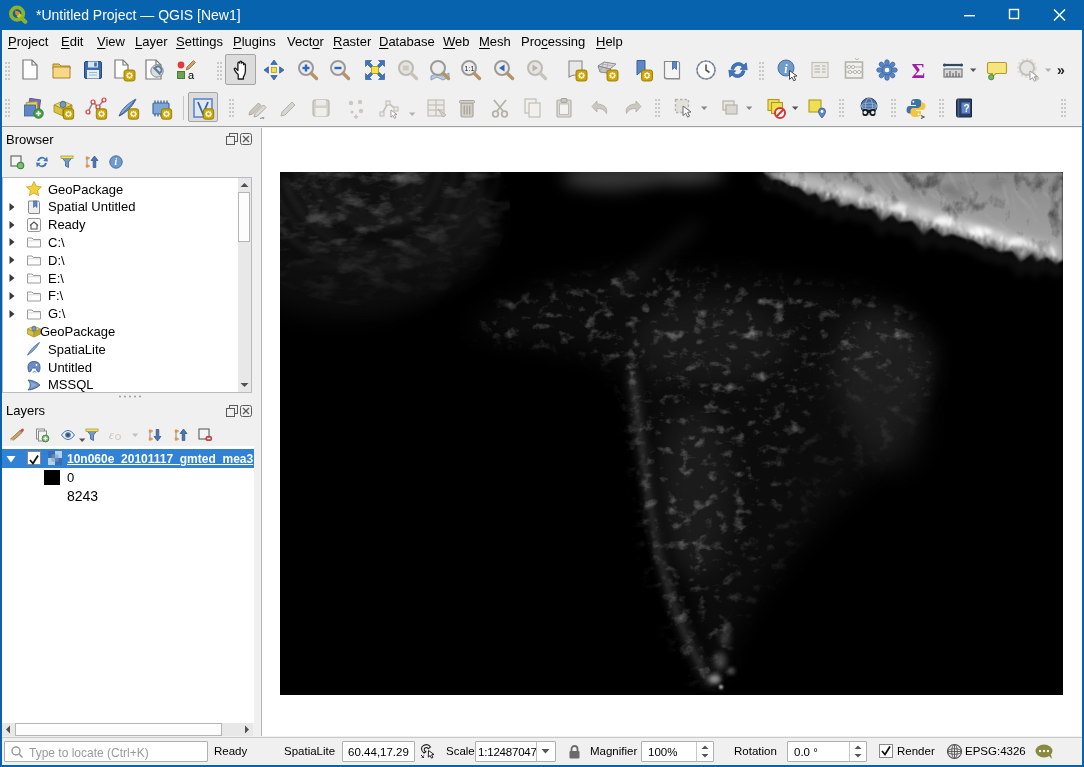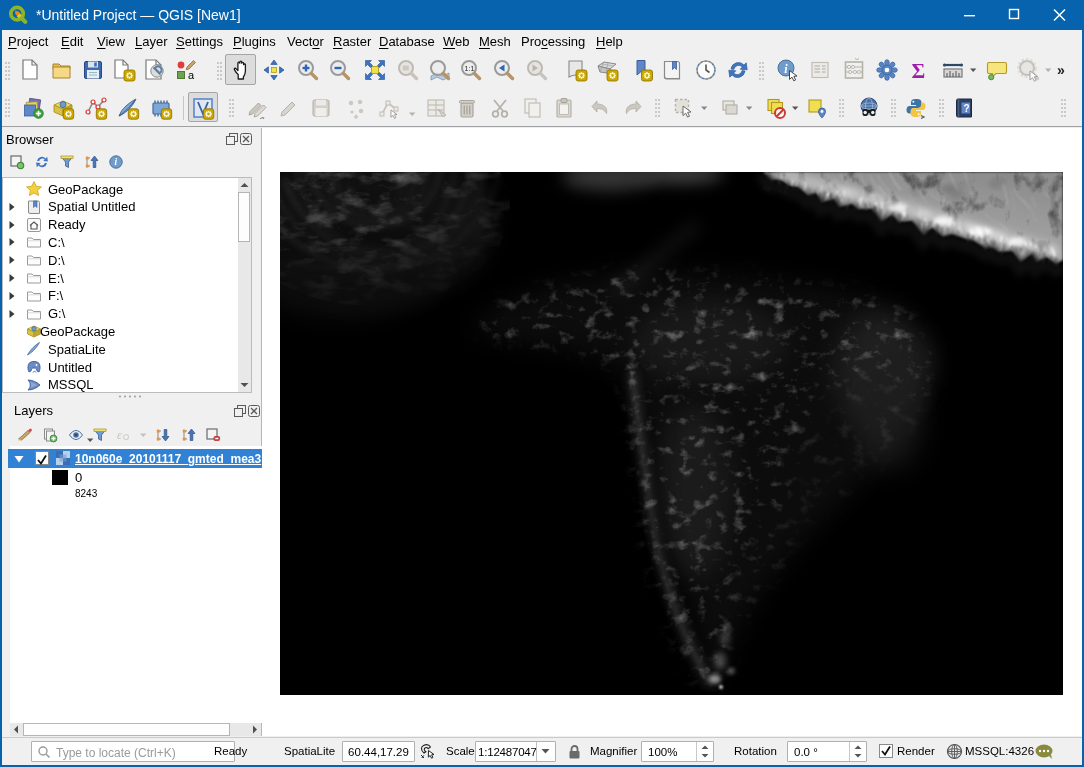--- a/index.html
+++ b/index.html
@@ -1130,21 +1130,21 @@
 <div style="position:absolute;left:238px;top:50px;width:13px;height:214px;background:#e8e8e8">
 <svg width="13" height="13" style="position:absolute;top:1px">
               <path d="M2.5 8 L6.5 4 10.5 8z" fill="#505050"></path>
             </svg>
 <div style="position:absolute;left:0px;top:14px;width:12px;height:50px;background:#fdfdfd;border:1px solid #b5b5b5;box-sizing:border-box"></div>
 <svg width="13" height="13" style="position:absolute;bottom:1px">
               <path d="M2.5 5 L6.5 9 10.5 5z" fill="#505050"></path>
             </svg>
 </div>
       </div>
-      <div style="position:absolute;left:8px;top:272px;width:284px;height:337px">
+      <div style="position:absolute;left:0;top:272px;width:284px;height:337px">
 <div class="panel-title" style="position:absolute;left:6px;top:3px">Layers</div>
 <svg style="position:absolute;left:226px;top:5px" width="12" height="12">
             <rect x="3.5" y="0.5" width="8" height="8" fill="none" stroke="#5a5a5a"></rect>
             <rect x="0.5" y="3.5" width="8" height="8" fill="#f0f0f0" stroke="#5a5a5a"></rect>
           </svg>
           <svg style="position:absolute;left:240px;top:5px" width="12" height="12">
             <rect x="0.5" y="0.5" width="11" height="11" fill="none" stroke="#5a5a5a" rx="2"></rect>
             <path d="M3 3 l6 6 M9 3 l-6 6" stroke="#5a5a5a" stroke-width="1.3"></path>
           </svg>
 <div style="position:absolute;left:9px;top:27px;width:16px;height:16px"><svg width="16" height="16" viewBox="0 0 16 16">
@@ -1219,21 +1219,21 @@
                 <rect x="1" y="1" width="7" height="7" fill="#3a6db4"></rect>
                 <rect x="8" y="1" width="7" height="7" fill="#b8d0ea"></rect>
                 <rect x="1" y="8" width="7" height="7" fill="#b8d0ea"></rect>
                 <rect x="8" y="8" width="7" height="7" fill="#3a6db4"></rect>
                 <rect x="4.5" y="4.5" width="7" height="7" fill="#6f9ccb" fill-opacity="0.6"></rect>
               </g>
             </svg></div>
 <div style="position:absolute;left:67px;top:52px;font-size:12px;font-weight:bold;color:#fff;text-decoration:underline;white-space:nowrap;overflow:hidden;width:190px">10n060e_20101117_gmted_mea3</div>
 <div style="position:absolute;left:44px;top:70px;width:16px;height:15px;background:#000"></div>
 <div style="position:absolute;left:67px;top:70px;font-size:13px">0</div>
-<div style="position:absolute;left:67px;top:88px;font-size:10px">8243</div>
+<div style="position:absolute;left:67px;top:88px;font-size:14px">8243</div>
 <div style="position:absolute;left:2px;top:323px;width:251px;height:13px;background:#e8e8e8">
 <svg width="13" height="13" style="position:absolute;left:0px">
               <path d="M8 2.5 L4 6.5 8 10.5z" fill="#505050"></path>
             </svg>
 <div style="position:absolute;left:13px;top:0px;width:207px;height:13px;background:#fdfdfd;border:1px solid #b5b5b5;box-sizing:border-box"></div>
 <svg width="13" height="13" style="position:absolute;right:0px">
               <path d="M5 2.5 L9 6.5 5 10.5z" fill="#505050"></path>
             </svg>
 </div>
       </div>
@@ -1242,21 +1242,21 @@
             <circle cx="2" cy="2.5" r="1"></circle>
             <circle cx="7" cy="2.5" r="1"></circle>
             <circle cx="12" cy="2.5" r="1"></circle>
             <circle cx="17" cy="2.5" r="1"></circle>
             <circle cx="22" cy="2.5" r="1"></circle>
           </g>
       </svg>
     </div>
   </div>
   <div class="statusbar">
-<div class="sb-box" style="left:4px;width:204px;margin-left:27px;">
+<div class="sb-box" style="left:4px;width:204px;">
 <svg style="position:absolute;left:5px;top:3px" width="14" height="14">
           <circle cx="6" cy="6" r="4" fill="none" stroke="#9a9a9a" stroke-width="1.4"></circle>
           <line x1="9" y1="9" x2="12.5" y2="12.5" stroke="#9a9a9a" stroke-width="1.6"></line>
         </svg>
 <div style="position:absolute;left:24px;top:4px;color:#9b9b9b;font-size:12px">Type to locate (Ctrl+K)</div>
       </div>
 <div class="sb-label" style="left:214px">Ready</div>
 <div class="sb-label" style="left:284px">SpatiaLite</div>
 <div class="sb-box" style="left:342px;width:73px;text-align:center;padding-top:4px">60.44,17.29</div>
 <svg style="position:absolute;left:418px;top:5px" width="18" height="18" viewBox="0 0 18 18">
@@ -1297,21 +1297,21 @@
 <div class="sb-label" style="left:897px">Render</div>
 <svg style="position:absolute;left:946px;top:5px" width="17" height="17" viewBox="0 0 17 17">
 <circle cx="8.5" cy="8.5" r="7" fill="#e8e8e8" stroke="#555" stroke-width="1.2"></circle>
 <g stroke="#555" stroke-width="0.9" fill="none">
           <ellipse cx="8.5" cy="8.5" rx="7" ry="2.8"></ellipse>
           <ellipse cx="8.5" cy="8.5" rx="2.8" ry="7"></ellipse>
           <line x1="1.5" y1="8.5" x2="15.5" y2="8.5"></line>
           <line x1="8.5" y1="1.5" x2="8.5" y2="15.5"></line>
         </g>
       </svg>
-<div class="sb-label" style="left:965px">MSSQL:4326</div>
+<div class="sb-label" style="left:965px">EPSG:4326</div>
 <svg style="position:absolute;left:1034px;top:5px" width="22" height="18" viewBox="0 0 22 18">
 <ellipse cx="10" cy="8" rx="8.5" ry="6.5" fill="#8a8a3e"></ellipse>
 <path d="M14 12 l4 4 -1-4.5z" fill="#8a8a3e"></path>
 <g fill="#fff">
           <circle cx="6" cy="8" r="1.2"></circle>
           <circle cx="10" cy="8" r="1.2"></circle>
           <circle cx="14" cy="8" r="1.2"></circle>
         </g>
       </svg>
   </div>

